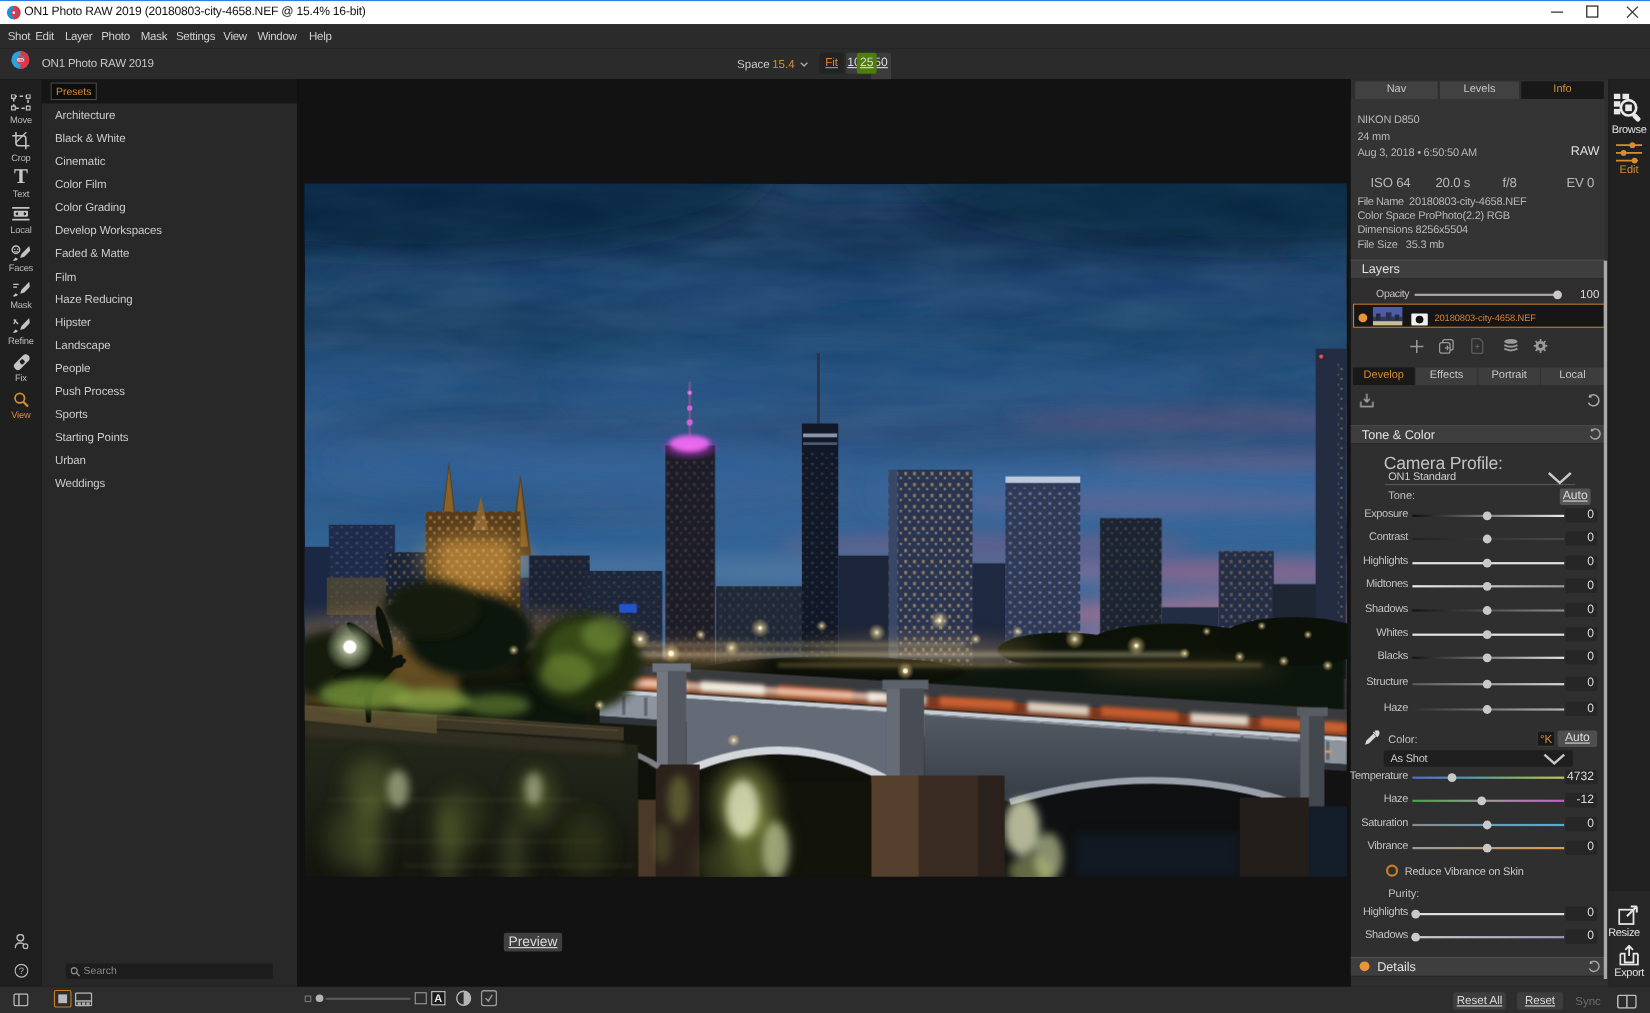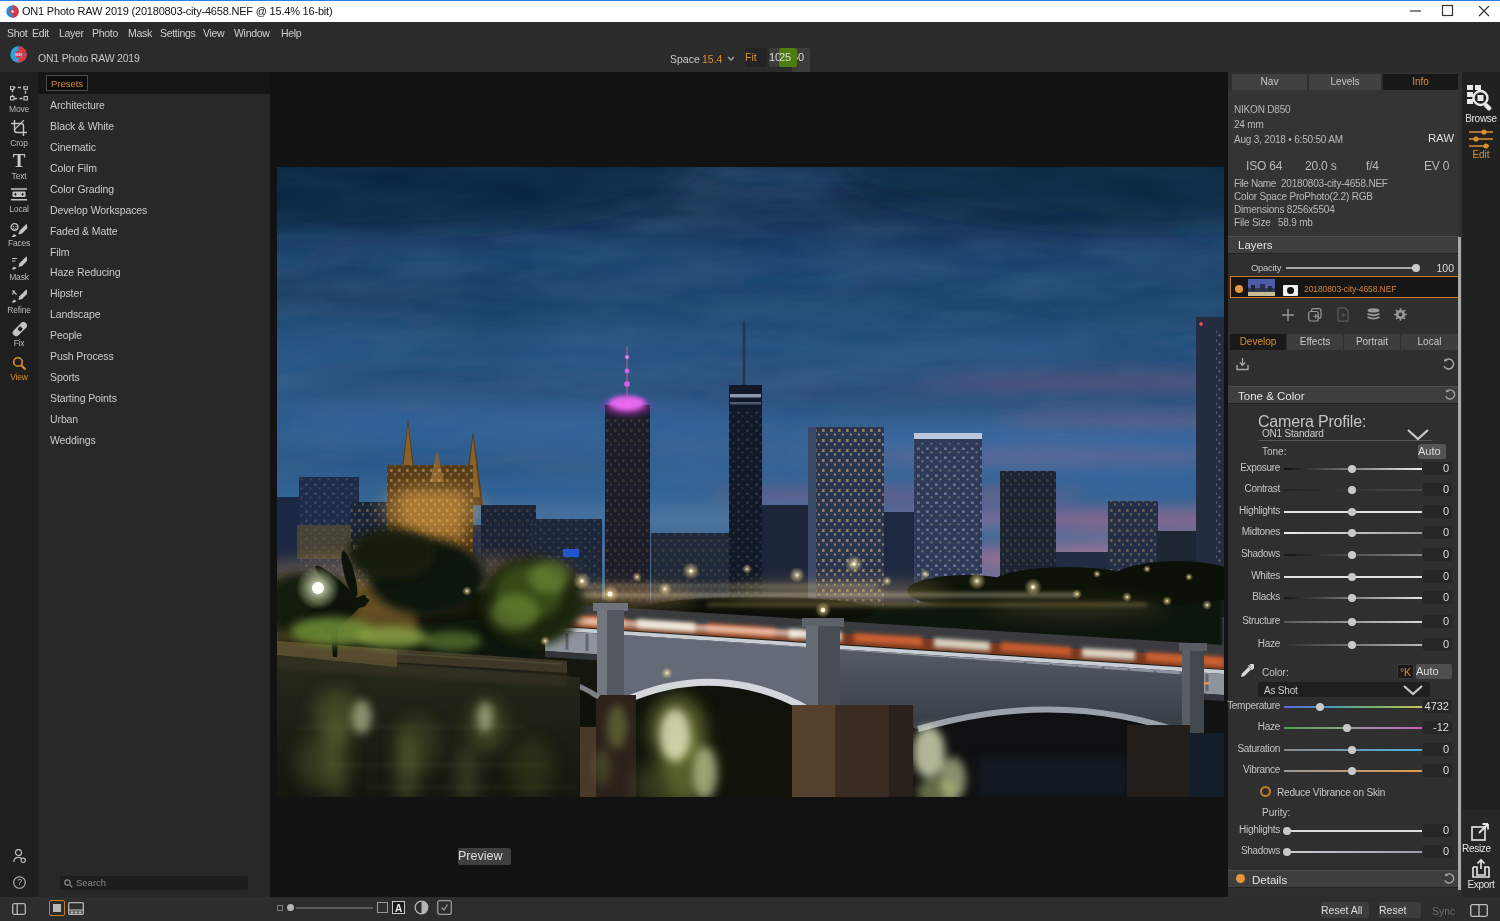--- a/index.html
+++ b/index.html
@@ -38,21 +38,21 @@
   .sechead { position:absolute; left:1228px; width:231px; height:18px; background:#3e3e3e;
      border-top:1px solid #4d4d4d; border-bottom:1px solid #232323; }
   .sl-label { position:absolute; left:1170px; width:110px; text-align:right; font-size:10px; letter-spacing:-0.3px; color:#c3c3c3; }
   .sl-track { position:absolute; left:1284px; width:138px; height:2px; }
   .sl-knob { position:absolute; width:8px; height:8px; border-radius:4px; background:#c9c9c9; }
   .sl-val { position:absolute; left:1423px; width:29px; height:13px; background:#262626; border-radius:2px;
      font-size:11px; color:#dcdcdc; text-align:right; padding-right:3px; line-height:13px; }
   
   #bottombar { left:0; top:897px; width:1500px; height:24px; background:#2d2d2d; }
   .btn { position:absolute; background:#3d3d3d; border-radius:2px; color:#dcdcdc; font-size:10.5px;
-     text-align:left; }
+     text-align:center;text-decoration:underline; }
 </style>
 </head>
 <body>
 <div id="stage">
   <div class="abs" id="titlebar"></div>
   <svg class="abs" style="left:6px;top:5px" width="13" height="13" viewBox="0 0 13 13">
     <circle cx="6.5" cy="6.5" r="6.2" fill="#1e8fd5"></circle>
     <path d="M6.5 0.3 A6.2 6.2 0 0 1 6.5 12.7 L6.5 9.5 A3 3 0 0 0 6.5 3.5 Z" fill="#e8323c"></path>
     <circle cx="6.5" cy="6.5" r="2.6" fill="#e8323c"></circle>
     <circle cx="6.5" cy="6.5" r="1.2" fill="#fff"></circle>
@@ -576,28 +576,28 @@
   <div class="rtab" style="left:1232px;width:75px">Nav</div>
   <div class="rtab" style="left:1309px;width:72px">Levels</div>
   <div class="rtab" style="left:1383px;width:75px;background:#181818;color:#d98e33">Info</div>
   <div class="abs" style="left:1228px;top:90px;width:231px;height:146px;background:#343434"></div>
   <div class="inf" style="left:1234px;top:104px">NIKON D850</div>
   <div class="inf" style="left:1234px;top:119px">24 mm</div>
   <div class="inf" style="left:1234px;top:134px">Aug 3, 2018 • 6:50:50 AM</div>
   <div class="inf" style="left:1428px;top:132px;font-size:11.5px;color:#dedede">RAW</div>
   <div class="inf" style="left:1246px;top:159px;font-size:12px">ISO 64</div>
   <div class="inf" style="left:1305px;top:159px;font-size:12px">20.0 s</div>
-  <div class="inf" style="left:1366px;top:159px;font-size:12px">f/4</div>
+  <div class="inf" style="left:1366px;top:159px;font-size:12px">f/8</div>
   <div class="inf" style="left:1424px;top:159px;font-size:12px">EV 0</div>
   <div class="inf" style="left:1234px;top:178px;letter-spacing:-0.4px">File Name</div>
   <div class="inf" style="left:1281px;top:178px">20180803-city-4658.NEF</div>
   <div class="inf" style="left:1234px;top:191px">Color Space ProPhoto(2.2) RGB</div>
   <div class="inf" style="left:1234px;top:204px">Dimensions 8256x5504</div>
   <div class="inf" style="left:1234px;top:217px">File Size</div>
-  <div class="inf" style="left:1278px;top:217px">58.9 mb</div>
+  <div class="inf" style="left:1278px;top:217px">35.3 mb</div>
   <div class="sechead" style="top:236px"></div>
   <div class="abs" style="left:1238px;top:239px;font-size:11.5px;color:#e2e2e2">Layers</div>
   <div class="abs" style="left:1251px;top:262px;font-size:9.5px;letter-spacing:-0.3px;color:#c3c3c3">Opacity</div>
   <div class="abs" style="left:1286px;top:267px;width:132px;height:2px;background:#a9a9a9"></div>
   <div class="sl-knob" style="left:1412px;top:264px"></div>
   <div class="abs" style="left:1428px;top:262px;width:26px;text-align:right;font-size:10.5px;color:#dcdcdc">100</div>
   <div class="abs" style="left:1230px;top:276px;width:229px;height:22px;background:#161616;border:1px solid #c87d28"></div>
   <div class="abs" style="left:1235px;top:285px;width:8px;height:8px;border-radius:4px;background:#e8953a"></div>
   <svg class="abs" style="left:1248px;top:279px" width="27" height="17" viewBox="0 0 27 17">
     <rect width="27" height="17" fill="#4a5a9a"></rect>

